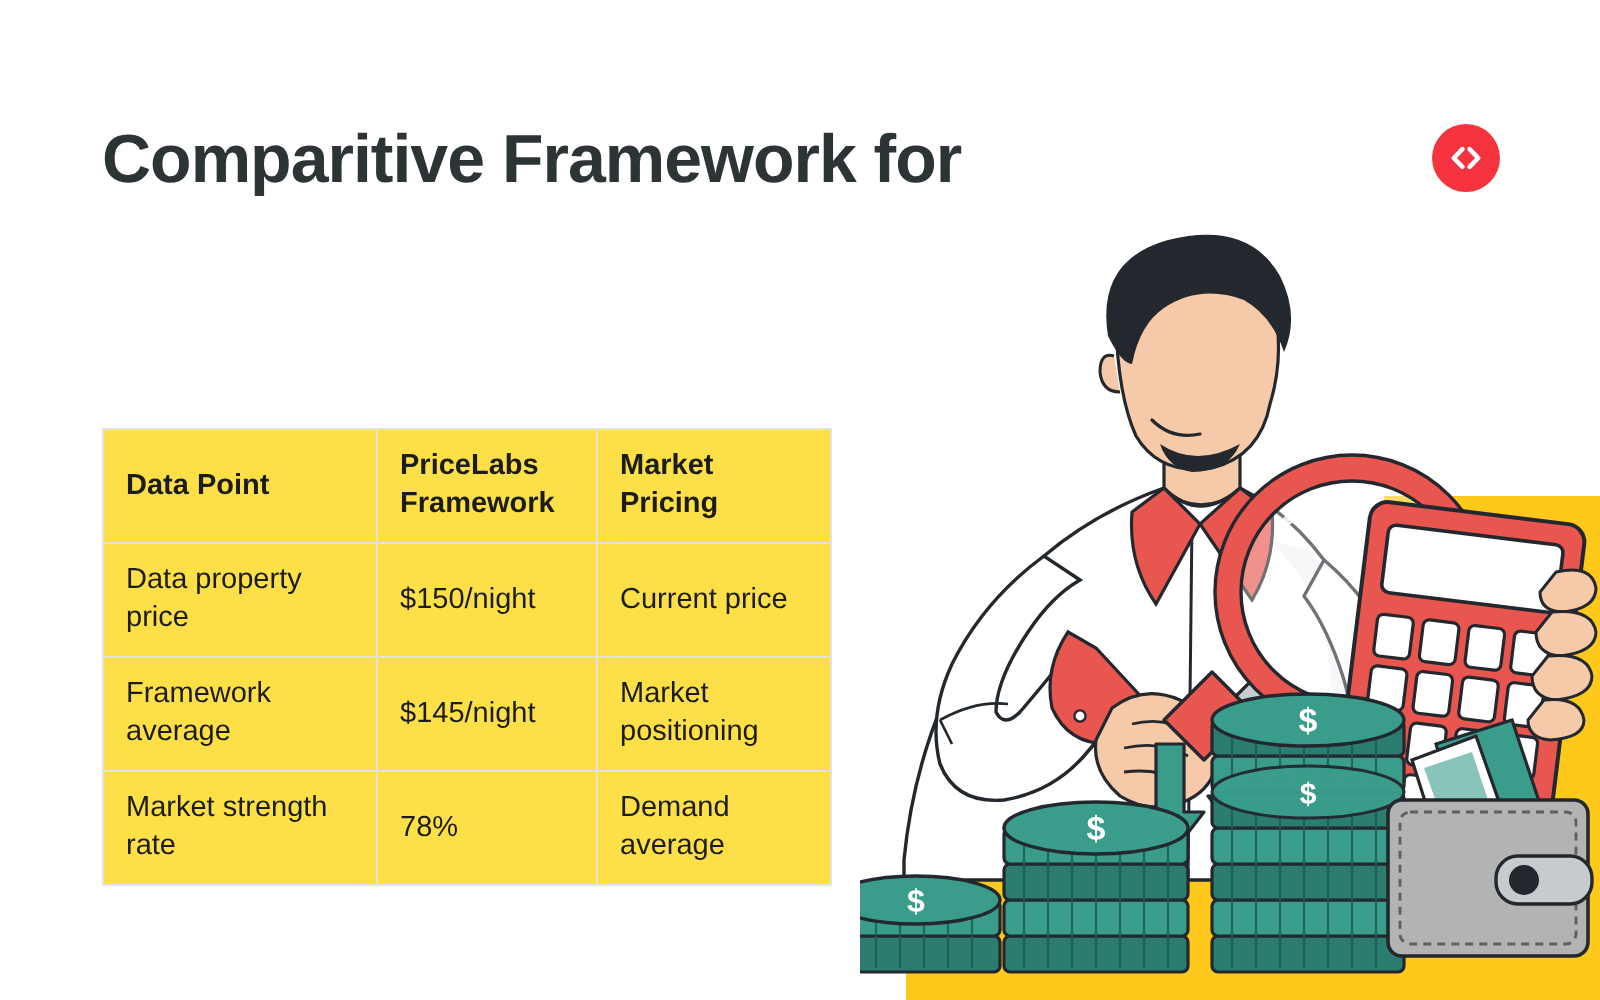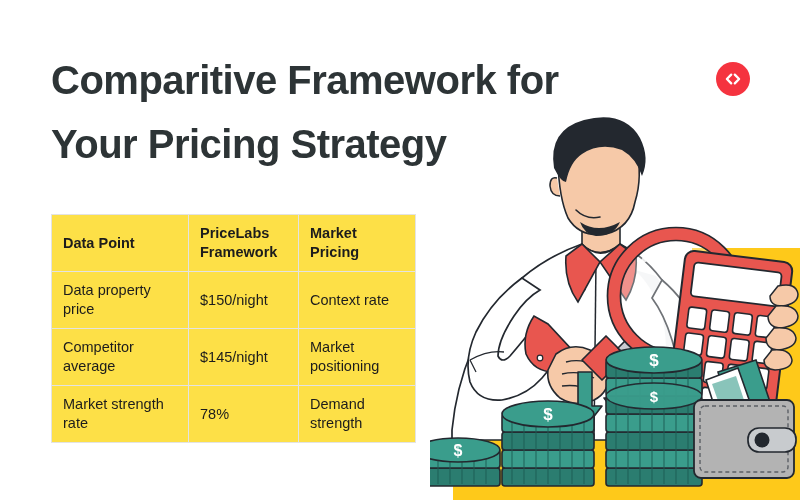--- a/index.html
+++ b/index.html
@@ -21,21 +21,21 @@
     background: #ffffff;
     overflow: hidden;
   }
 
   
   #page-title {
     position: absolute;
     left: 51px;
     top: 48px;
     width: 640px;
-    font-size: 40px;
+    font-size: 34px;
     line-height: 64px;
     font-weight: bold;
     color: #2d3436;
     letter-spacing: -0.5px;
   }
   #page-title .tline { display: block; white-space: nowrap; }
 
   
   #code-badge {
     position: absolute;
@@ -95,21 +95,20 @@
   }
   #illustration svg { display: block; }
 </style>
 </head>
 <body>
 
 <div id="canvas">
 
   <div id="page-title">
     <span class="tline">Comparitive Framework for</span>
-    <span class="tline">Your Pricing Strategy</span>
   </div>
 
   <div id="code-badge">
     <svg width="20" height="20" viewBox="0 0 20 20" aria-hidden="true">
       <path d="M8.2 5.6 L3.9 10 L8.2 14.4" fill="none" stroke="#ffffff" stroke-width="2.3" stroke-linecap="round" stroke-linejoin="round"></path>
       <path d="M11.8 5.6 L16.1 10 L11.8 14.4" fill="none" stroke="#ffffff" stroke-width="2.3" stroke-linecap="round" stroke-linejoin="round"></path>
     </svg>
   </div>
 
   <table id="data-table">
@@ -122,31 +121,31 @@
       <tr>
         <th>Data Point</th>
         <th>PriceLabs Framework</th>
         <th>Market Pricing</th>
       </tr>
     </thead>
     <tbody>
       <tr>
         <td>Data property price</td>
         <td>$150/night</td>
-        <td>Context rate</td>
+        <td>Current price</td>
       </tr>
       <tr>
-        <td>Competitor average</td>
+        <td>Framework average</td>
         <td>$145/night</td>
         <td>Market positioning</td>
       </tr>
       <tr>
         <td>Market strength rate</td>
         <td>78%</td>
-        <td>Demand strength</td>
+        <td>Demand average</td>
       </tr>
     </tbody>
   </table>
 
   <div id="illustration">
     <svg width="370" height="390" viewBox="0 0 370 390" aria-hidden="true">
       <defs>
         <clipPath id="clipAll">
             <rect x="0" y="0" width="370" height="390"></rect>
           </clipPath>

